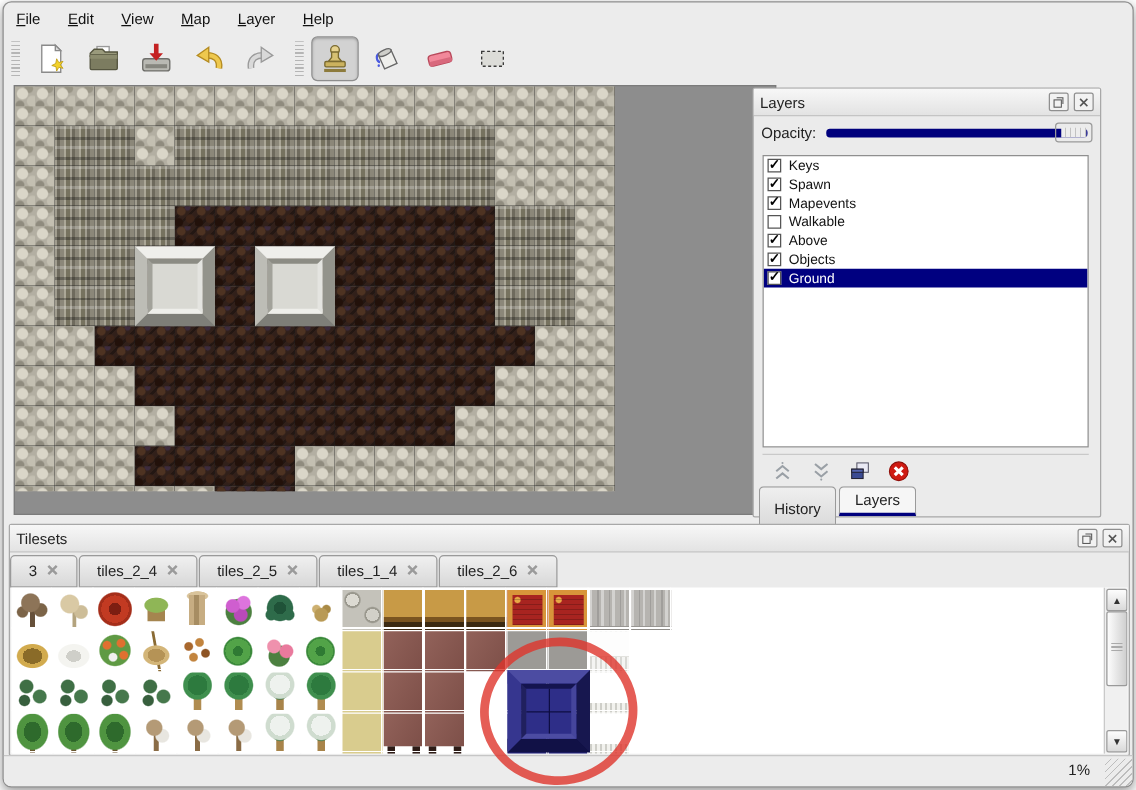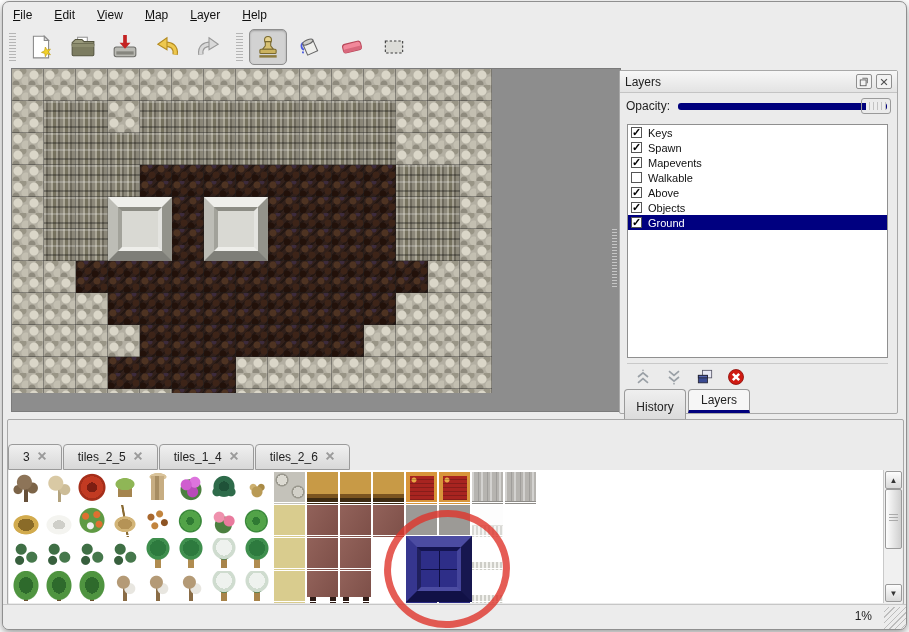--- a/index.html
+++ b/index.html
@@ -456,21 +456,21 @@
             <div class="inner"></div>
           </div>
           <div class="map-block" style="left: 192px; top: 128px;">
             <div class="inner"></div>
           </div>
         </div>
     </div>
     <div class="splitter-v"></div>
   </div>
 
-  <div class="panel" style="left:616px;top:68px;width:279px;height:344px;">
+  <div class="panel" style="left:599px;top:68px;width:279px;height:344px;">
     <div class="panel-hdr">
       <span>Layers</span>
       <span class="sp"></span>
       <span class="hdr-btn">
           <svg viewBox="0 0 12 12">
             <rect x="1.5" y="3.5" width="7" height="7" fill="none" stroke="#555"></rect>
             <path d="M4 1.5h6v6" fill="none" stroke="#555"></path>
           </svg>
         </span>
       <span class="hdr-btn">
@@ -539,23 +539,44 @@
       <div class="side-tab">
           <span>History</span>
         </div>
       <div class="side-tab active">
           <span>Layers</span>
         </div>
     </div>
   </div>
 
   <div class="panel" style="left:4px;top:417px;width:897px;height:186px;">
+    <div class="panel-hdr">
+      <span>Tilesets</span>
+      <span class="sp"></span>
+      <span class="hdr-btn">
+          <svg viewBox="0 0 12 12">
+            <rect x="1.5" y="3.5" width="7" height="7" fill="none" stroke="#555"></rect>
+            <path d="M4 1.5h6v6" fill="none" stroke="#555"></path>
+          </svg>
+        </span>
+      <span class="hdr-btn">
+          <svg viewBox="0 0 12 12">
+            <path d="M2.5 2.5l7 7M9.5 2.5l-7 7" stroke="#555" stroke-width="1.5"></path>
+          </svg>
+        </span>
+    </div>
     <div class="ts-tabs">
         <div class="ts-tab">
           <span>3</span>
+          <span><svg viewBox="0 0 12 12">
+              <path d="M2 2l8 8M10 2l-8 8" stroke="#9a9a9a" stroke-width="2.4"></path>
+            </svg></span>
+        </div>
+        <div class="ts-tab">
+          <span>tiles_2_4</span>
           <span><svg viewBox="0 0 12 12">
               <path d="M2 2l8 8M10 2l-8 8" stroke="#9a9a9a" stroke-width="2.4"></path>
             </svg></span>
         </div>
         <div class="ts-tab">
           <span>tiles_2_5</span>
           <span><svg viewBox="0 0 12 12">
               <path d="M2 2l8 8M10 2l-8 8" stroke="#9a9a9a" stroke-width="2.4"></path>
             </svg></span>
         </div>

